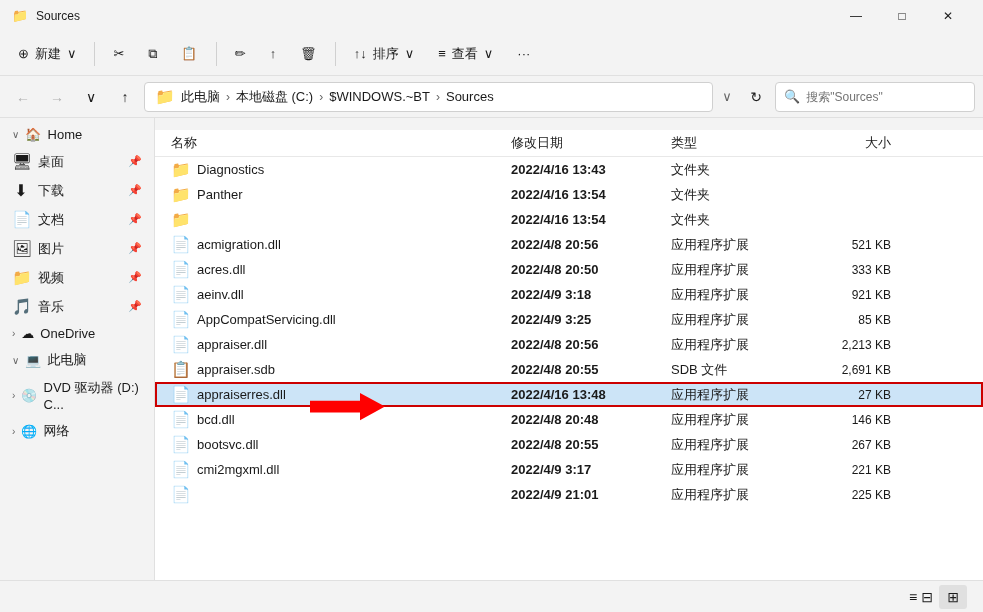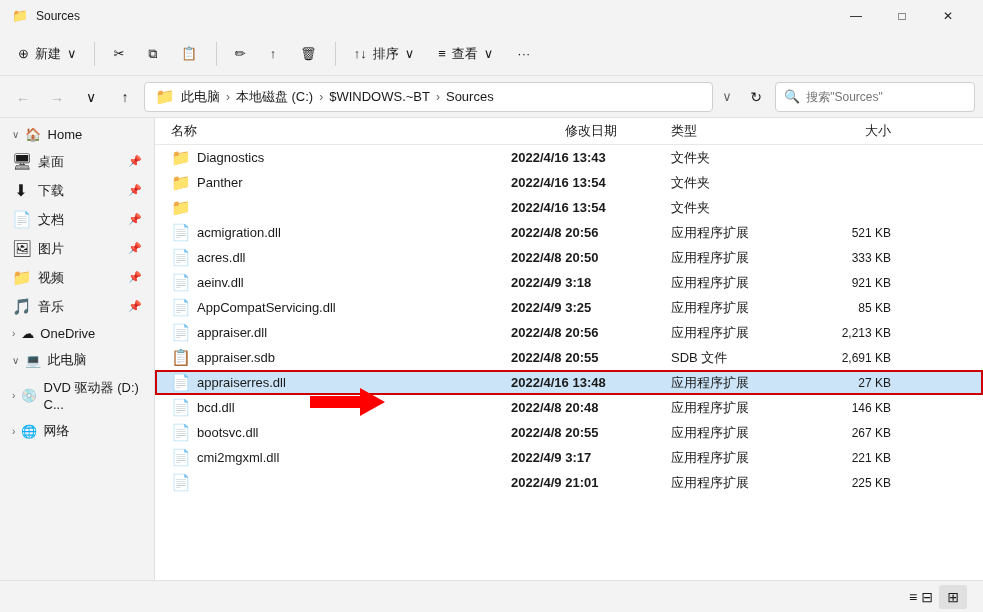--- a/index.html
+++ b/index.html
@@ -206,21 +206,21 @@
       padding: 4px 16px;
       border-bottom: 1px solid #e8e8e8;
       background: white;
       position: sticky;
       top: 0;
       z-index: 1;
       font-size: 13px;
       color: #1a1a1a;
     }
     .col-name { width: 340px; display: flex; align-items: center; gap: 4px; cursor: pointer; }
-    .col-date { width: 160px; text-align: center; }
+    .col-date { width: 160px; }
     .col-type { width: 120px; }
     .col-size { width: 100px; text-align: right; }
     
     .file-row {
       display: flex;
       align-items: center;
       padding: 3px 16px;
       cursor: pointer;
       font-size: 13px;
       color: #1a1a1a;
@@ -280,20 +280,21 @@
       color: #1a1a1a;
     }
     .view-btn.active { background: #e0e0e0; }
 
     .file-list-container {
       flex: 1;
       display: flex;
       flex-direction: column;
       position: relative;
       overflow: hidden;
+      margin-top: 12px;
     }
 
     
     .arrow-overlay {
       position: absolute;
       top: 0;
       left: 0;
       width: 100%;
       height: 100%;
       pointer-events: none;

